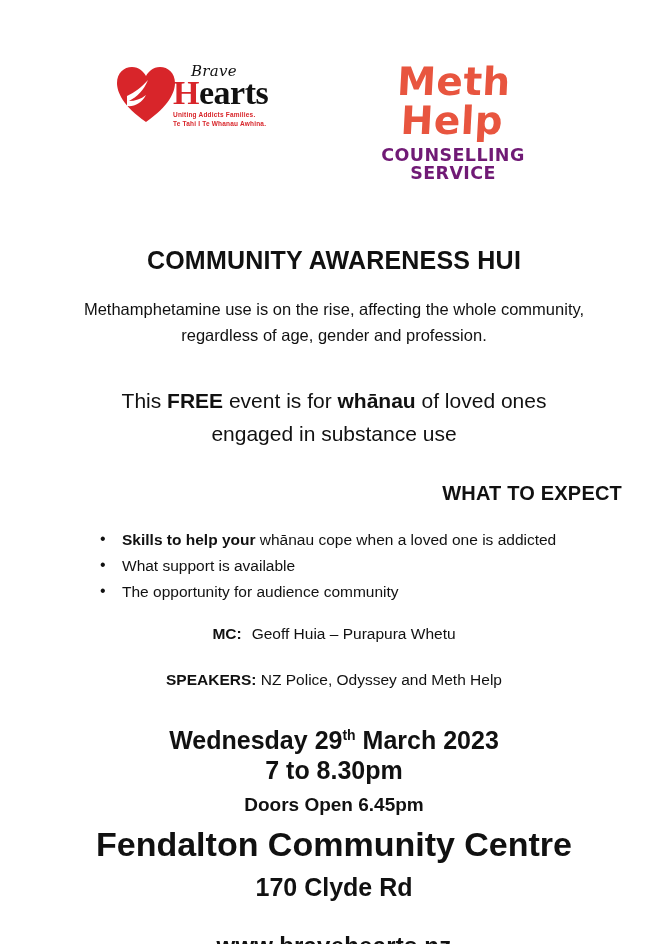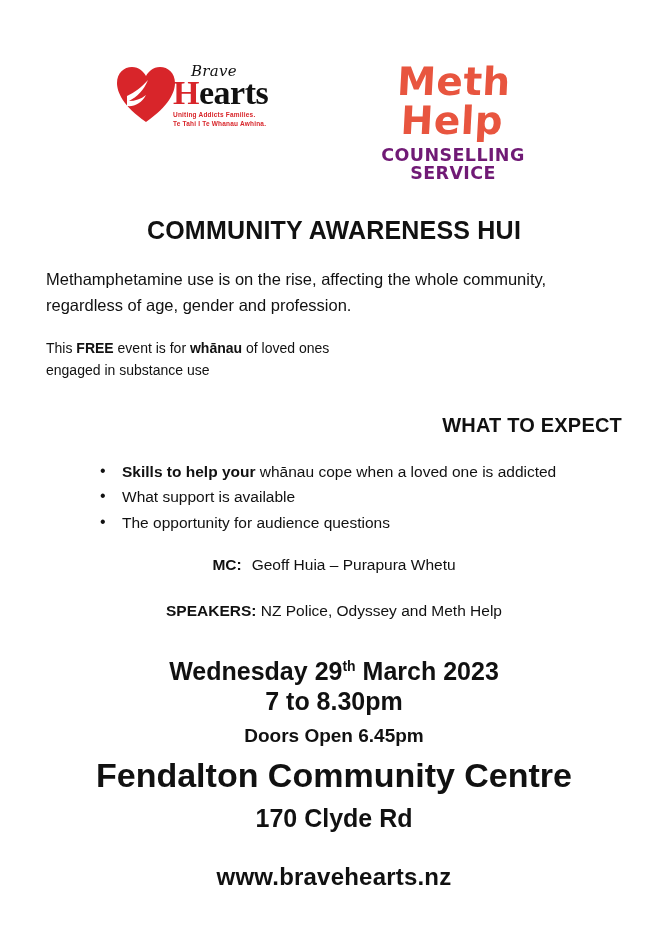--- a/index.html
+++ b/index.html
@@ -101,31 +101,33 @@
     margin-top: 7px;
     line-height: 1;
   }
 
   
   .headline {
     text-align: center;
     font-size: 25px;
     font-weight: bold;
     letter-spacing: 0.2px;
-    margin-top: 38px;
+    margin-top: 68px;
   }
   .intro {
+    text-align: center;
     font-size: 16.5px;
     line-height: 1.55;
     margin-top: 22px;
   }
   .free-line {
-    font-size: 14px;
+    text-align: center;
+    font-size: 21px;
     line-height: 1.55;
-    margin-top: 20px;
+    margin-top: 37px;
   }
   .free-line b { font-weight: bold; }
 
   .expect {
     text-align: right;
     font-size: 20px;
     font-weight: bold;
     margin-top: 32px;
     letter-spacing: 0.2px;
   }
@@ -246,21 +248,21 @@
   <div class="free-line">
     <div><span>This </span><b>FREE</b><span> event is for </span><b>whānau</b><span> of loved ones</span></div>
     <div>engaged in substance use</div>
   </div>
 
   <div class="expect">WHAT TO EXPECT</div>
 
   <ul class="bullets">
     <li><b>Skills to help your</b><span> whānau cope when a loved one is addicted</span></li>
     <li><span>What support is available</span></li>
-    <li><span>The opportunity for audience questions</span></li>
+    <li><span>The opportunity for audience community</span></li>
   </ul>
 
   <div class="mc-line">
     <span class="lbl">MC:</span><span class="gap"></span><span>Geoff Huia – Purapura Whetu</span>
   </div>
 
   <div class="speakers-line">
     <span class="lbl">SPEAKERS:</span> <span>NZ Police, Odyssey and Meth Help</span>
   </div>
 

